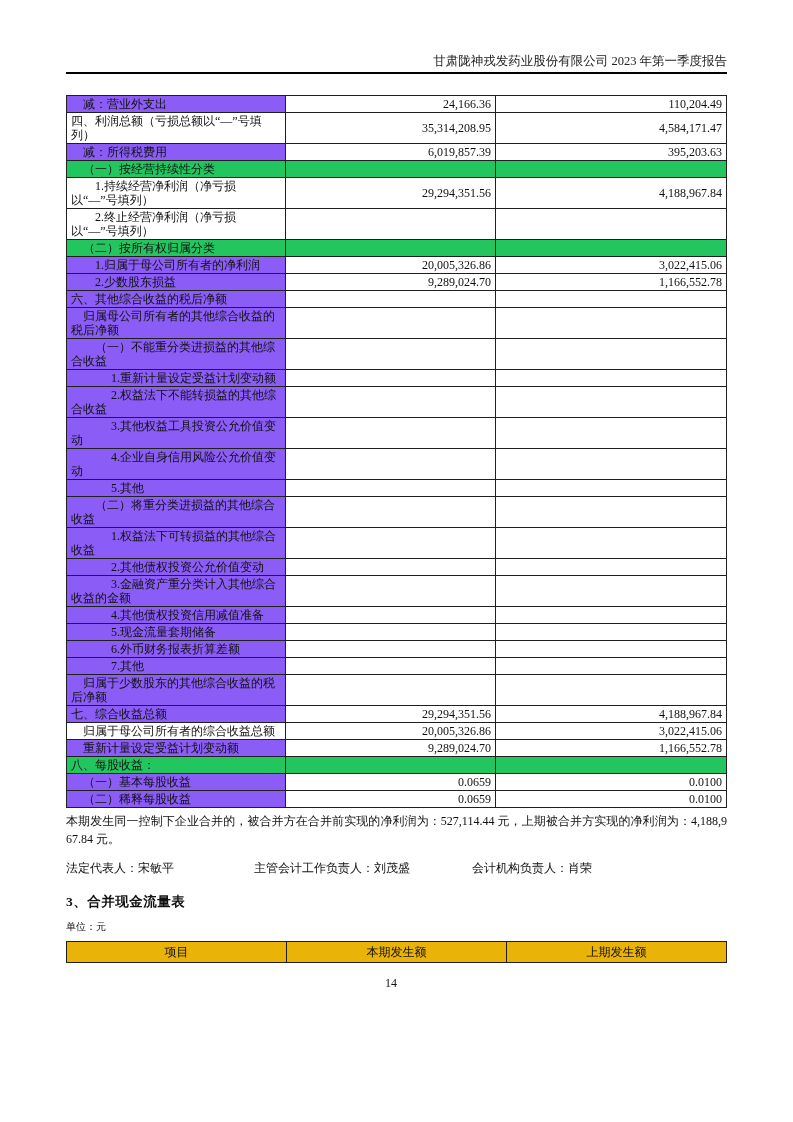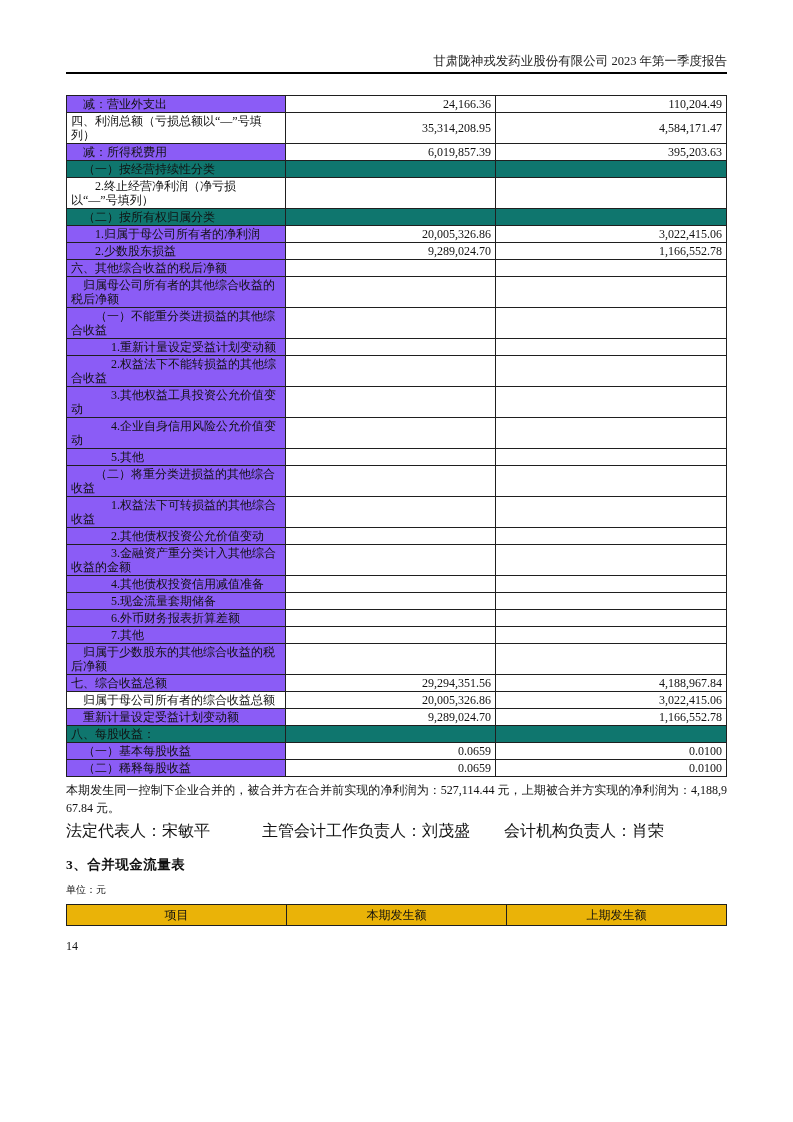--- a/index.html
+++ b/index.html
@@ -32,38 +32,39 @@
     padding: 1px 4px;
     vertical-align: middle;
     overflow: hidden;
   }
   table.fin col.c-label { width: 33.2%; }
   table.fin col.c-cur   { width: 31.8%; }
   table.fin col.c-pri   { width: 35.0%; }
   td.label { text-align: left; word-break: break-all; }
   td.num   { text-align: right; padding-right: 6px; font-variant-numeric: tabular-nums; }
   .shaded  { background: #8b5cf6; }
-  tr.row-shaded td { background: #0f766e; }
+  tr.row-shaded td { background: #22c55e; }
   .ind0 { text-indent: 0; }
   .ind1 { text-indent: 12px; }
   .ind2 { text-indent: 24px; }
   .ind3 { text-indent: 40px; }
   
   .merger-note {
     margin-top: 4px;
     font-size: 12px;
     line-height: 18px;
     text-align: justify;
     word-break: break-all;
   }
   .signature-line {
-    margin-top: 5px;
-    font-size: 16px;
+    margin-top: 11px;
+    font-size: 12px;
     line-height: 18px;
     display: flex;
+    gap: 28px;
   }
   .signature-line span.seg1 { margin-right: 52px; }
   .signature-line span.seg2 { margin-right: 34px; }
   
   .section-heading {
     margin-top: 16px;
     font-size: 13.5px;
     font-weight: bold;
     letter-spacing: 0.5px;
   }
@@ -79,21 +80,21 @@
     border: 1px solid #1f1f1f;
     background: #eab308;
     font-weight: normal;
     text-align: center;
     line-height: 14px;
     padding: 3px 4px;
   }
   
   .page-number {
     margin-top: 13px;
-    text-align: left;
+    text-align: center;
     padding-right: 11px;
     font-size: 12px;
   }
 </style>
 </head>
 <body>
 
 <div class="page">
 
   <div class="report-header">甘肃陇神戎发药业股份有限公司 2023 年第一季度报告</div>
@@ -118,20 +119,25 @@
         </tr>
         <tr>
           <td class="label ind1 shaded">减：所得税费用</td>
           <td class="num">6,019,857.39</td>
           <td class="num">395,203.63</td>
         </tr>
         <tr class="row-shaded">
           <td class="label ind1">（一）按经营持续性分类</td>
           <td class="num"></td>
           <td class="num"></td>
+        </tr>
+        <tr>
+          <td class="label ind2">1.持续经营净利润（净亏损以“—”号填列）</td>
+          <td class="num">29,294,351.56</td>
+          <td class="num">4,188,967.84</td>
         </tr>
         <tr>
           <td class="label ind2">2.终止经营净利润（净亏损以“—”号填列）</td>
           <td class="num"></td>
           <td class="num"></td>
         </tr>
         <tr class="row-shaded">
           <td class="label ind1">（二）按所有权归属分类</td>
           <td class="num"></td>
           <td class="num"></td>

